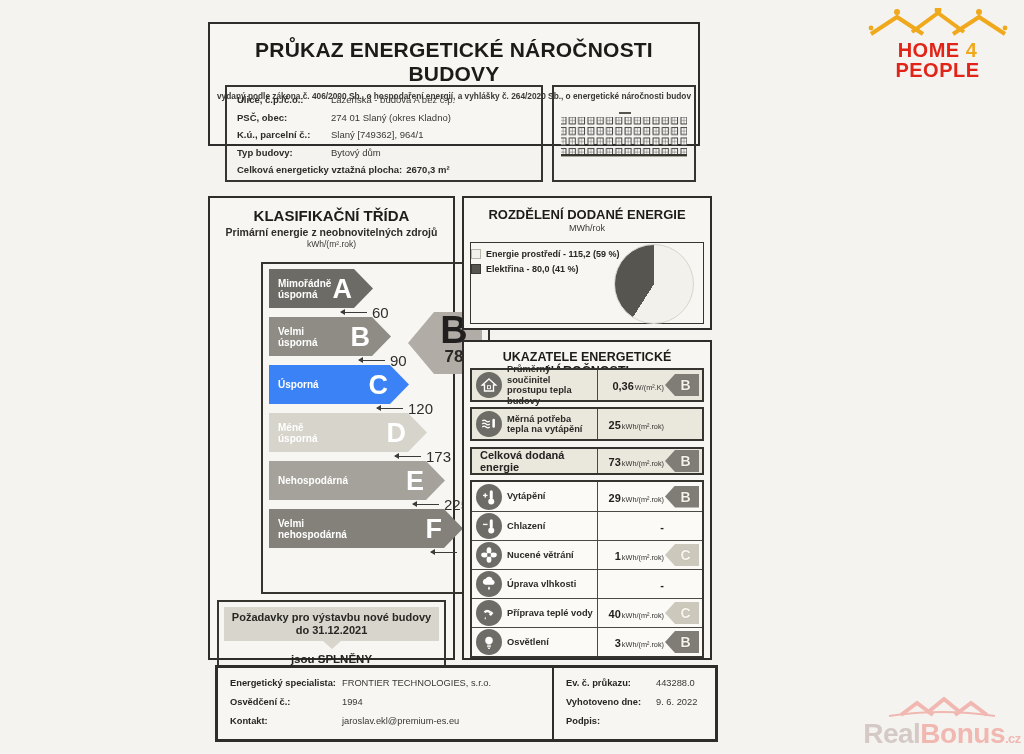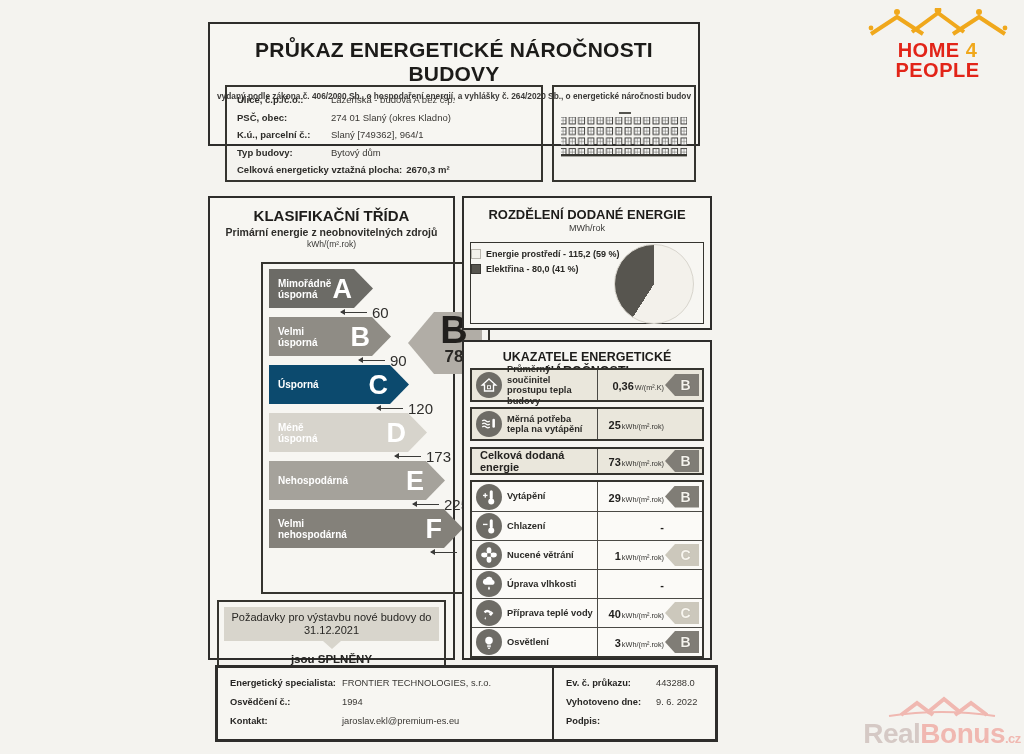--- a/index.html
+++ b/index.html
@@ -20,35 +20,35 @@
   
   .cls-title{margin-top:9px;text-align:center;font-size:15px;font-weight:bold;color:#1d1c1a;}
   .cls-sub{margin-top:2px;text-align:center;font-size:10.5px;font-weight:bold;color:#2e2d2a;}
   .cls-unit{text-align:center;font-size:8.5px;color:#3a3937;margin-top:1px;}
   .scale-box{position:absolute;left:7px;top:64px;width:229px;height:332px;border:2px solid #35342f;box-sizing:border-box;padding:5px 0 0 6px;margin-left:44px;}
   .band{position:relative;height:39px;color:#fff;clip-path:polygon(0 0,calc(100% - 19px) 0,100% 50%,calc(100% - 19px) 100%,0 100%);display:flex;align-items:center;}
   .band-label{font-size:10px;font-weight:bold;line-height:11px;padding-left:9px;width:64px;}
   .band-letter{position:absolute;right:21px;top:50%;transform:translateY(-50%);font-size:27px;font-weight:bold;}
   .b0{width:104px;background:#6c6b66;}
   .b1{width:122px;background:#8f8c85;}
-  .b2{width:140px;background:#0c4a6e;}
+  .b2{width:140px;background:#3b82f6;}
   .b3{width:158px;background:#d7d4cc;}
   .b4{width:176px;background:#a5a29b;}
   .b5{width:194px;background:#84817a;}
   .b6{width:214px;background:#5f5e58;}
   .tick{height:9px;font-size:15px;color:#2f2e2c;display:flex;align-items:center;}
   .t0{margin-left:72px;} .t1{margin-left:90px;} .t2{margin-left:108px;}
   .t3{margin-left:126px;} .t4{margin-left:144px;} .t5{margin-left:162px;}
   .tick-line{display:inline-block;width:26px;height:0;border-top:1.4px solid #3b3b39;margin-right:5px;position:relative;}
   .tick-line::before{content:"";position:absolute;left:-1px;top:-3.6px;border-top:3.2px solid transparent;border-bottom:3.2px solid transparent;border-right:5.5px solid #3b3b39;}
   .marker{position:absolute;right:6px;top:48px;width:74px;height:62px;background:#b1ada6;clip-path:polygon(0 50%,26px 0,100% 0,100% 100%,26px 100%);text-align:center;padding-left:18px;box-sizing:border-box;}
   .marker .ml{font-size:38px;line-height:36px;font-weight:bold;color:#211f1d;}
   .marker .mv{font-size:17px;line-height:17px;font-weight:bold;color:#2a2825;}
   .req-box{position:absolute;left:7px;top:402px;width:229px;height:74px;border:2px solid #35342f;box-sizing:border-box;}
-  .req-banner{position:relative;margin:5px;background:#d8d5cc;text-align:center;font-size:11px;font-weight:normal;color:#282724;padding:4px 2px;line-height:13px;}
+  .req-banner{position:relative;margin:5px;background:#d8d5cc;text-align:center;font-size:11px;font-weight:bold;color:#282724;padding:4px 2px;line-height:13px;}
   .req-banner::after{content:"";position:absolute;left:50%;bottom:-8px;transform:translateX(-50%);border-left:9px solid transparent;border-right:9px solid transparent;border-top:8px solid #d8d5cc;}
   .req-result{margin-top:12px;text-align:center;font-size:11.5px;font-weight:bold;color:#232220;}
 
   
   .dist-title{margin-top:9px;text-align:center;font-size:13px;font-weight:bold;color:#1d1c1a;}
   .dist-unit{text-align:center;font-size:9px;color:#3a3937;margin-top:1px;}
   .dist-inner{position:absolute;left:6px;top:44px;width:234px;height:82px;border:1.5px solid #35342f;box-sizing:border-box;}
   .legend{position:absolute;left:0;top:6px;}
   .leg-row{display:flex;align-items:center;margin-bottom:5px;}
   .swatch{width:10px;height:10px;margin-right:5px;box-sizing:border-box;}

